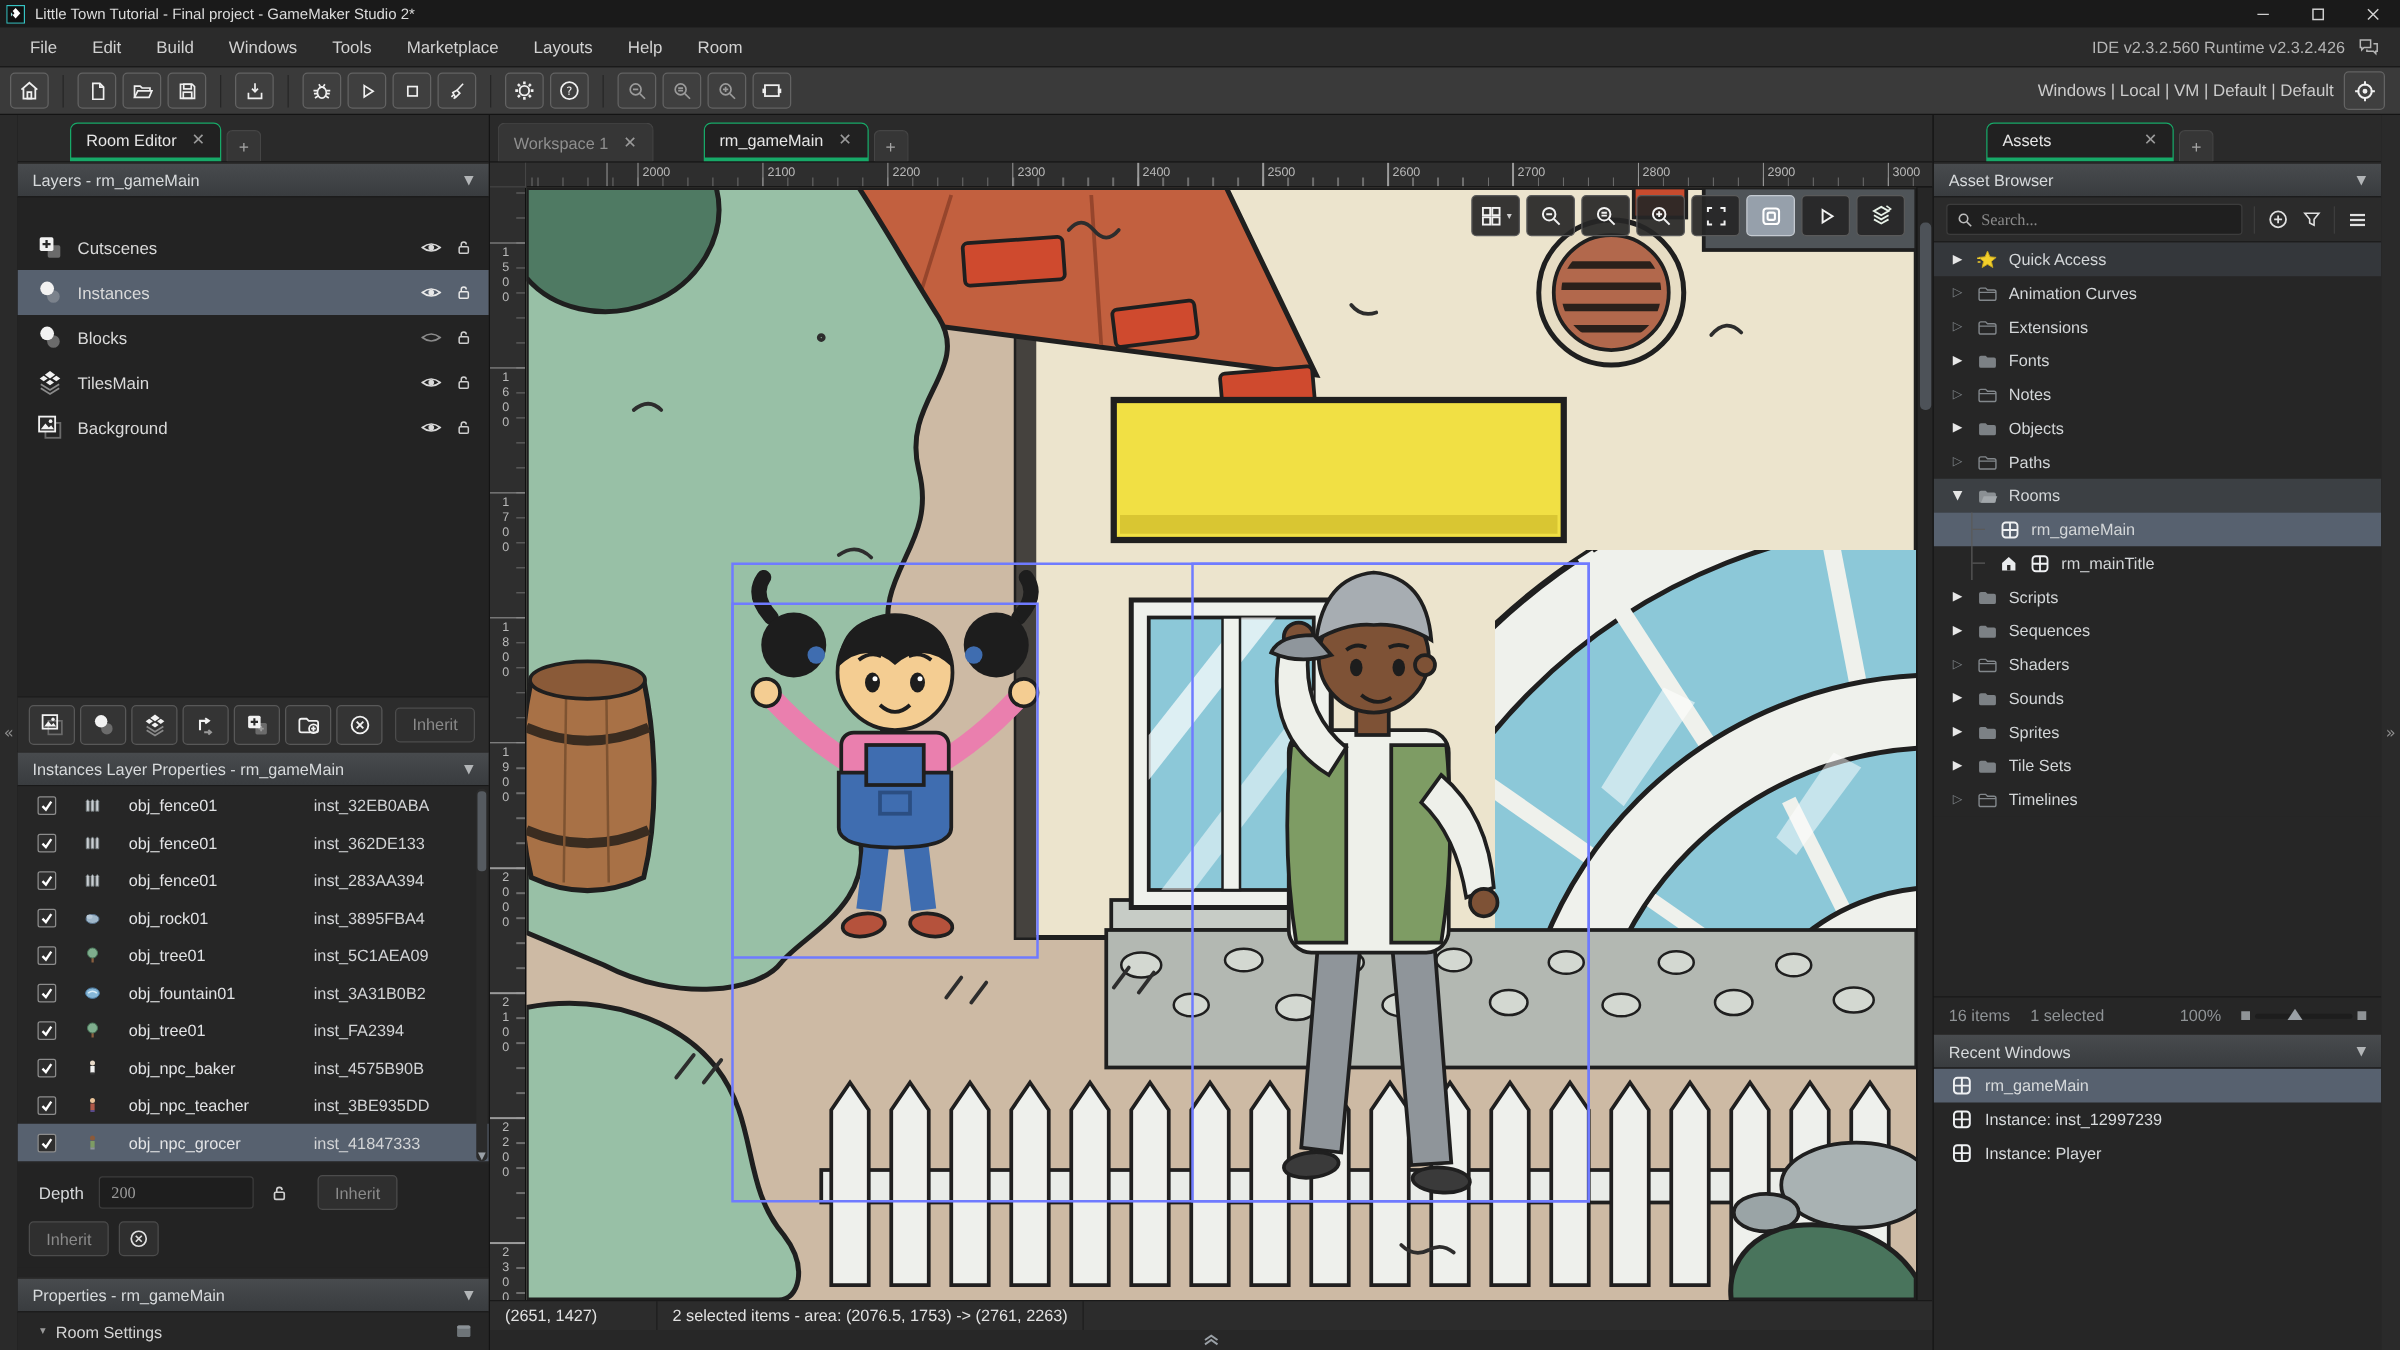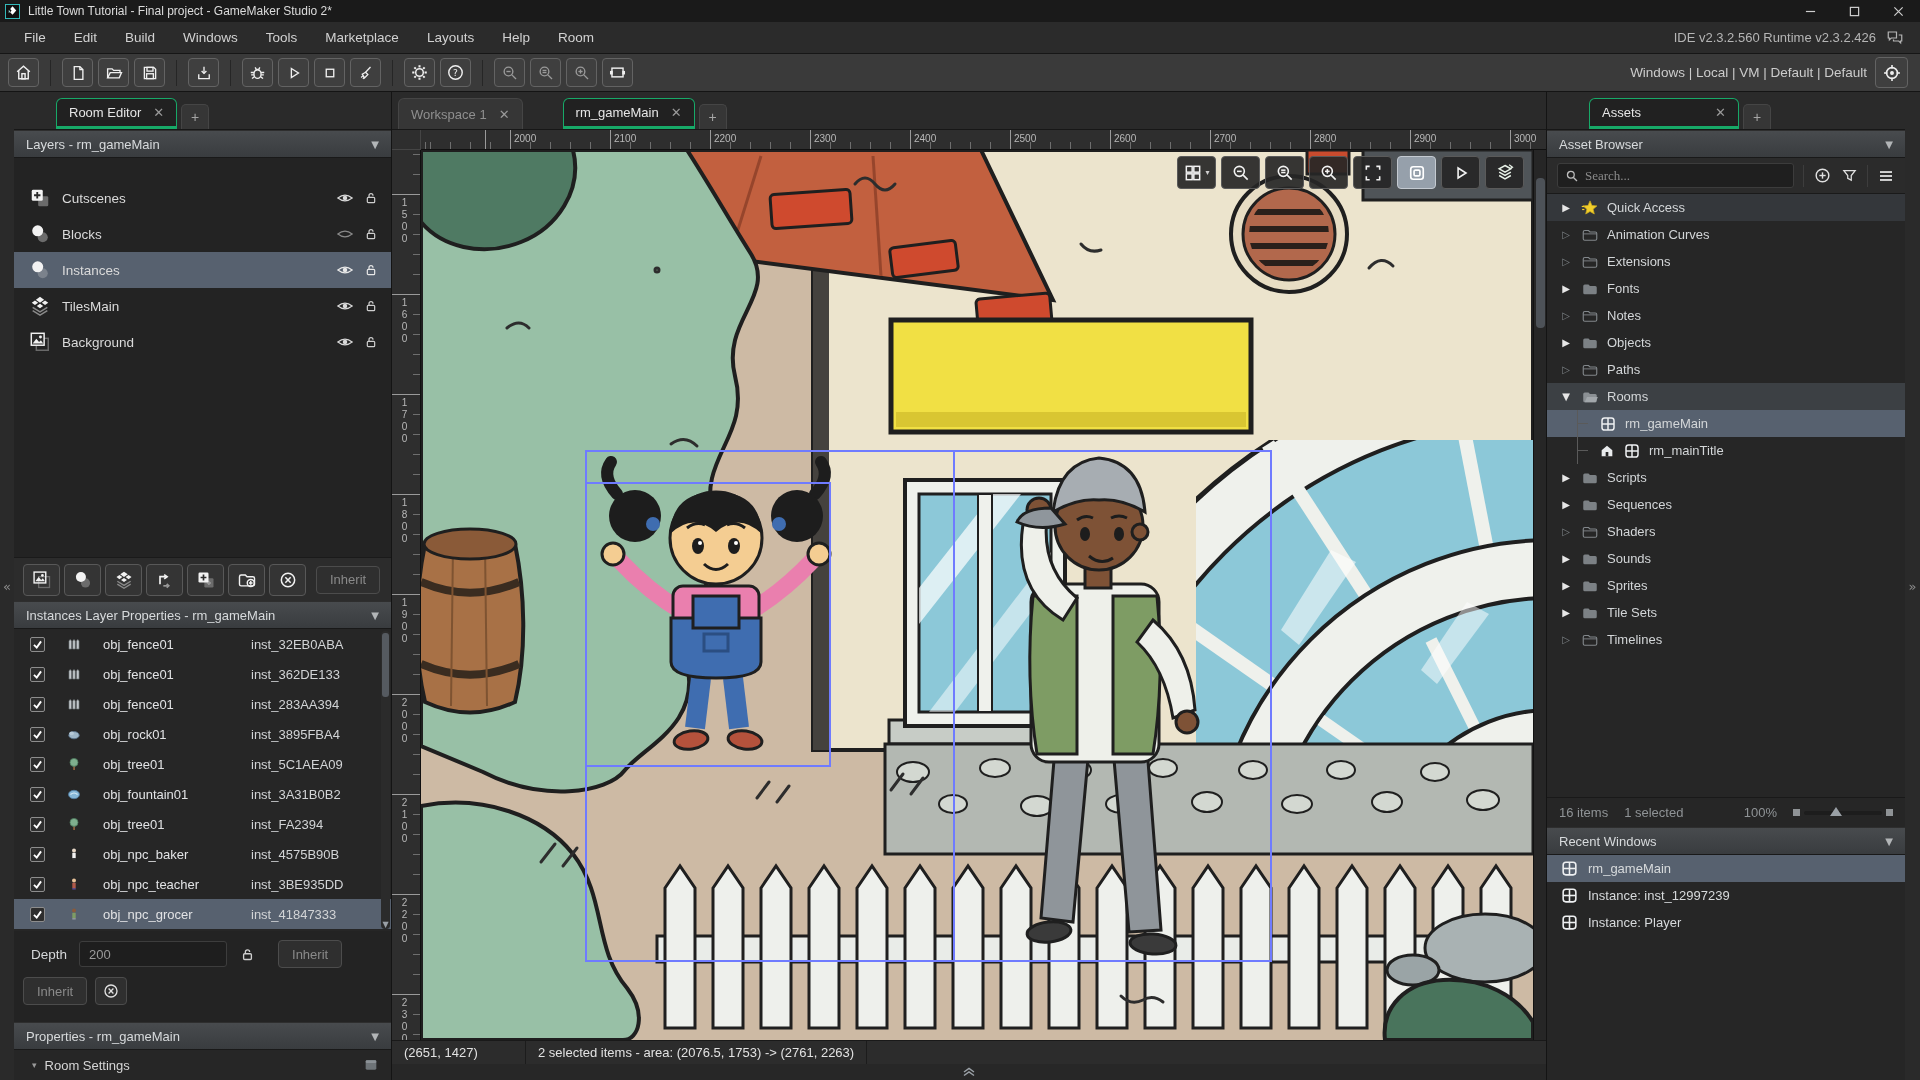--- a/index.html
+++ b/index.html
@@ -59,22 +59,22 @@
   .inst-list { height:302px; background:#262626; position:relative; flex:none; }
   .inst-row { height:30px; display:flex; align-items:center; gap:22px; padding:0 14px 0 16px; font-size:13px; color:#e2e3e5; }
   .inst-row .obj { width:126px; }
   .inst-row .iid { color:#d2d4d6; }
   .inst-row.selected { background:#57616f; }
   .cb { width:15px; height:15px; background:#2e2e2e; border:1px solid #8d8d8d; border-radius:2px; display:flex; align-items:center; justify-content:center; }
   .vscroll { position:absolute; right:1px; top:2px; bottom:2px; width:9px; background:#2b2b2b; border-radius:4px; }
   .vscroll .thumb { position:absolute; top:2px; left:1px; width:7px; height:64px; background:#555a60; border-radius:3px; }
   .vscroll .sb-arrow { position:absolute; bottom:0; left:0; width:9px; text-align:center; color:#9aa0a6; font-size:8px; font-family:"DejaVu Sans",sans-serif; }
   .depth-row { display:flex; align-items:center; gap:12px; padding:9px 10px 2px 17px; flex:none; }
-  .depth-input { width:148px; height:26px; background:#1e1e1e; border:1px solid #3d3d3d; border-radius:3px; color:#9a9a9a;
-                 font-size:13px; padding:0 9px; font-family:Liberation Sans, sans-serif; }
+  .depth-input { width:124px; height:26px; background:#1e1e1e; border:1px solid #3d3d3d; border-radius:3px; color:#9a9a9a;
+                 font-size:13px; padding:0 9px; font-family:Liberation Serif, serif; }
   .inherit-row { display:flex; align-items:center; gap:8px; padding:7px 10px 9px 9px; flex:none; }
   .circle-btn { width:32px; height:28px; background:#2f2f2f; border:1px solid #4c4c4c; border-radius:4px; display:flex; align-items:center; justify-content:center; }
   .roomset-row { height:30px; display:flex; align-items:center; gap:8px; padding:0 12px 0 18px; color:#d5d5d5; font-size:13px; background:#262626; flex:none; }
   .roomset-row .ric { margin-left:auto; }
 
   
   .center { width:1154px; display:flex; flex-direction:column; background:#1f1f1f; }
   .canvas-wrap { position:relative; flex:1; overflow:hidden; }
   .ruler-corner { position:absolute; left:0; top:0; width:29px; height:20px; background:#2e2e2e; border-right:1px solid #454545; border-bottom:1px solid #454545; z-index:5; }
   .ruler-h { position:absolute; left:29px; right:0; top:0; height:20px; background:#2e2e2e; border-bottom:1px solid #101010; z-index:4; overflow:hidden; }
@@ -355,60 +355,60 @@
               </span>
             <span>
                 <svg width="16" height="16" viewBox="0 0 24 24" fill="none" stroke="#cfcfcf" stroke-width="1.8">
                   <rect x="6.5" y="11" width="11" height="8" rx="1.5"></rect>
                   <path d="M9,11 V8.5 a3,3 0 0 1 6,0"></path>
                 </svg>
               </span>
           </span>
         </div>
 
-        <div class="layer-row">
-          <span>
-              <svg width="22" height="22" viewBox="0 0 24 24">
-                <circle cx="15" cy="15.5" r="5.5" fill="#6b6b6b"></circle>
-                <circle cx="9.5" cy="8.5" r="6" fill="#f2f2f2"></circle>
-              </svg>
-            </span>
-          <span>Blocks</span>
-          <span class="lr-icons">
-            <span>
-                <svg width="18" height="18" viewBox="0 0 24 24">
-                  <path d="M2.5,12 Q12,4.5 21.5,12 Q12,19.5 2.5,12 Z" fill="none" stroke="#8a8a8a" stroke-width="1.7"></path>
-                </svg>
-              </span>
-            <span>
-                <svg width="16" height="16" viewBox="0 0 24 24" fill="none" stroke="#cfcfcf" stroke-width="1.8">
-                  <rect x="6.5" y="11" width="11" height="8" rx="1.5"></rect>
-                  <path d="M9,11 V8.5 a3,3 0 0 1 6,0"></path>
-                </svg>
-              </span>
-          </span>
-        </div>
-
         <div class="layer-row selected">
           <span>
               <svg width="22" height="22" viewBox="0 0 24 24">
                 <circle cx="15" cy="15.5" r="5.5" fill="#7b828c"></circle>
                 <circle cx="9.5" cy="8.5" r="6" fill="#f2f2f2"></circle>
               </svg>
             </span>
           <span>Instances</span>
           <span class="lr-icons">
             <span>
                 <svg width="18" height="18" viewBox="0 0 24 24">
                   <path d="M2.5,12 Q12,4.5 21.5,12 Q12,19.5 2.5,12 Z" fill="none" stroke="#e8e8e8" stroke-width="1.7"></path>
                   <circle cx="12" cy="12" r="3" fill="#e8e8e8"></circle>
                 </svg>
               </span>
             <span>
                 <svg width="16" height="16" viewBox="0 0 24 24" fill="none" stroke="#e8e8e8" stroke-width="1.8">
+                  <rect x="6.5" y="11" width="11" height="8" rx="1.5"></rect>
+                  <path d="M9,11 V8.5 a3,3 0 0 1 6,0"></path>
+                </svg>
+              </span>
+          </span>
+        </div>
+
+        <div class="layer-row">
+          <span>
+              <svg width="22" height="22" viewBox="0 0 24 24">
+                <circle cx="15" cy="15.5" r="5.5" fill="#6b6b6b"></circle>
+                <circle cx="9.5" cy="8.5" r="6" fill="#f2f2f2"></circle>
+              </svg>
+            </span>
+          <span>Blocks</span>
+          <span class="lr-icons">
+            <span>
+                <svg width="18" height="18" viewBox="0 0 24 24">
+                  <path d="M2.5,12 Q12,4.5 21.5,12 Q12,19.5 2.5,12 Z" fill="none" stroke="#8a8a8a" stroke-width="1.7"></path>
+                </svg>
+              </span>
+            <span>
+                <svg width="16" height="16" viewBox="0 0 24 24" fill="none" stroke="#cfcfcf" stroke-width="1.8">
                   <rect x="6.5" y="11" width="11" height="8" rx="1.5"></rect>
                   <path d="M9,11 V8.5 a3,3 0 0 1 6,0"></path>
                 </svg>
               </span>
           </span>
         </div>
 
         <div class="layer-row">
           <span>
               <svg width="22" height="22" viewBox="0 0 24 24">

